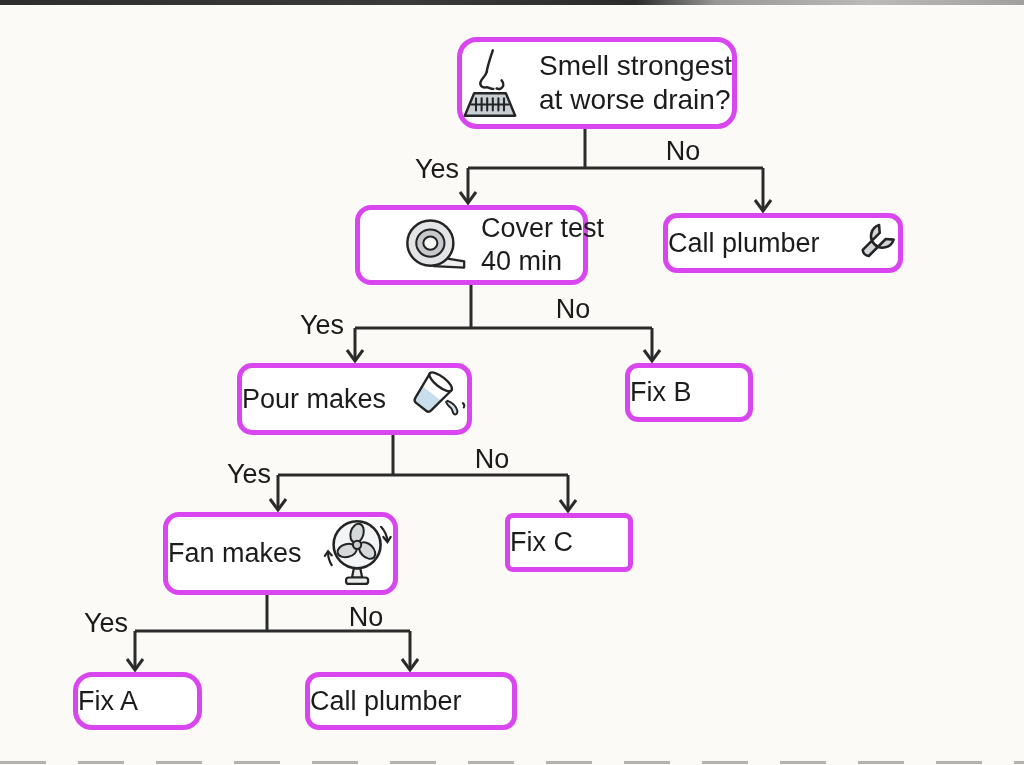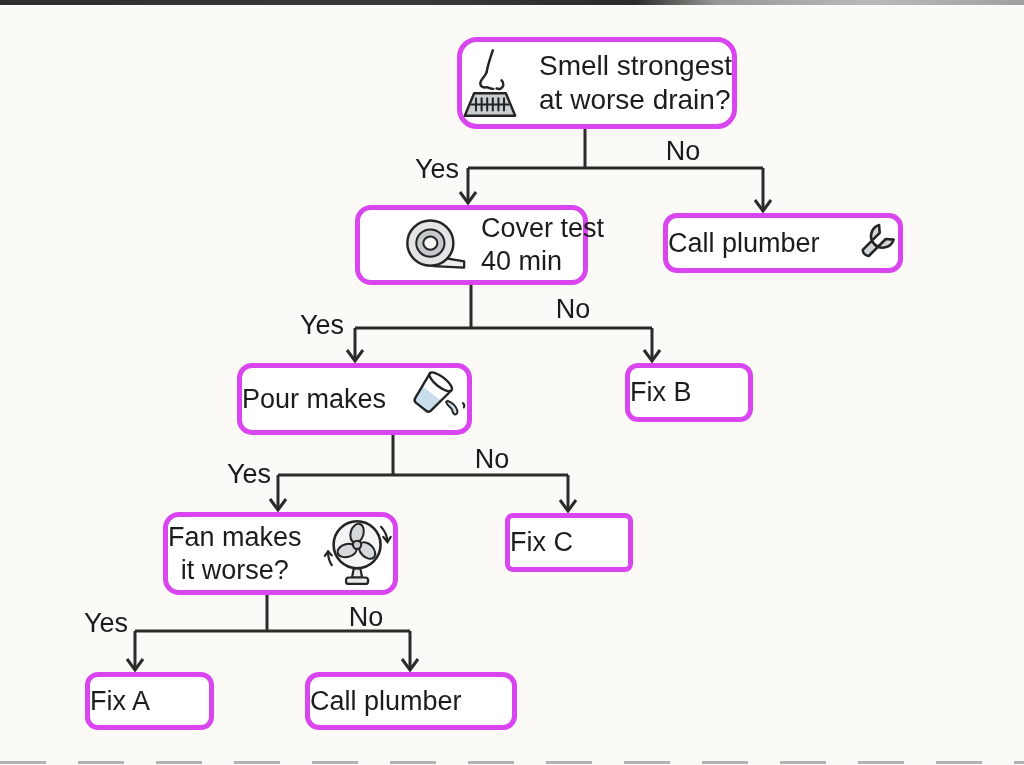--- a/index.html
+++ b/index.html
@@ -26,21 +26,21 @@
   .node .txt{font-size:27px;line-height:1.22;white-space:nowrap;}
   .n-smell{left:457px;top:37px;width:280px;height:92px;border-radius:20px;gap:13px;}
   .n-smell .txt{font-size:28px;}
   .n-cover{left:355px;top:205px;width:233px;height:80px;border-radius:16px;gap:14px;padding-left:45px;}
   .n-plumber-top{left:663px;top:213px;width:240px;height:60px;border-radius:14px;gap:12px;}
   .n-pour{left:237px;top:363px;width:235px;height:72px;border-radius:15px;gap:12px;}
   .n-fixb{left:585px;top:363px;width:128px;height:59px;border-radius:13px;margin-left:40px;}
   .n-fan{left:163px;top:512px;width:235px;height:83px;border-radius:16px;gap:0;}
   .n-fan .txt{text-align:center;}
   .n-fixc{left:505px;top:513px;width:128px;height:59px;border-radius:8px;}
-  .n-fixa{left:73px;top:672px;width:129px;height:58px;border-radius:13px;margin-left:12px;}
+  .n-fixa{left:73px;top:672px;width:129px;height:58px;border-radius:19px;}
   .n-plumber-bottom{left:305px;top:672px;width:212px;height:58px;border-radius:14px;}
   .edge-label{
     position:absolute;transform:translate(-50%,-50%);
     font-size:27px;color:#1B1B1B;white-space:nowrap;
   }
   .icon{display:flex;align-items:center;justify-content:center;flex:0 0 auto;}
 </style>
 </head>
 <body>
 
@@ -134,21 +134,20 @@
     </span>
   </div>
 
   <div class="node n-fixb">
     <span class="txt">Fix B</span>
   </div>
 
   <div class="node n-fan">
     <span class="txt">
       <span>Fan makes</span><br>
-      <span>it worse?</span>
     </span>
     <span class="icon">
       <svg width="70" height="74" viewBox="0 0 76 80">
         <path d="M33.5 55.5 L31.5 65.5 L42.5 65.5 L40.5 55.5 Z" fill="#E8EAEB" stroke="#242424" stroke-width="2.4" stroke-linejoin="round"></path>
         <rect x="25" y="65.5" width="24" height="7" rx="3" fill="#E8EAEB" stroke="#242424" stroke-width="2.4"></rect>
         <circle cx="37" cy="30" r="25.5" fill="#F3F4F5" stroke="#242424" stroke-width="2.8"></circle>
         <g fill="#D5D9DB" stroke="#242424" stroke-width="2.2">
           <g transform="rotate(0 37 30)">
               <ellipse cx="37" cy="17.5" rx="7" ry="10.5" transform="rotate(16 37 17.5)"></ellipse>
             </g>

